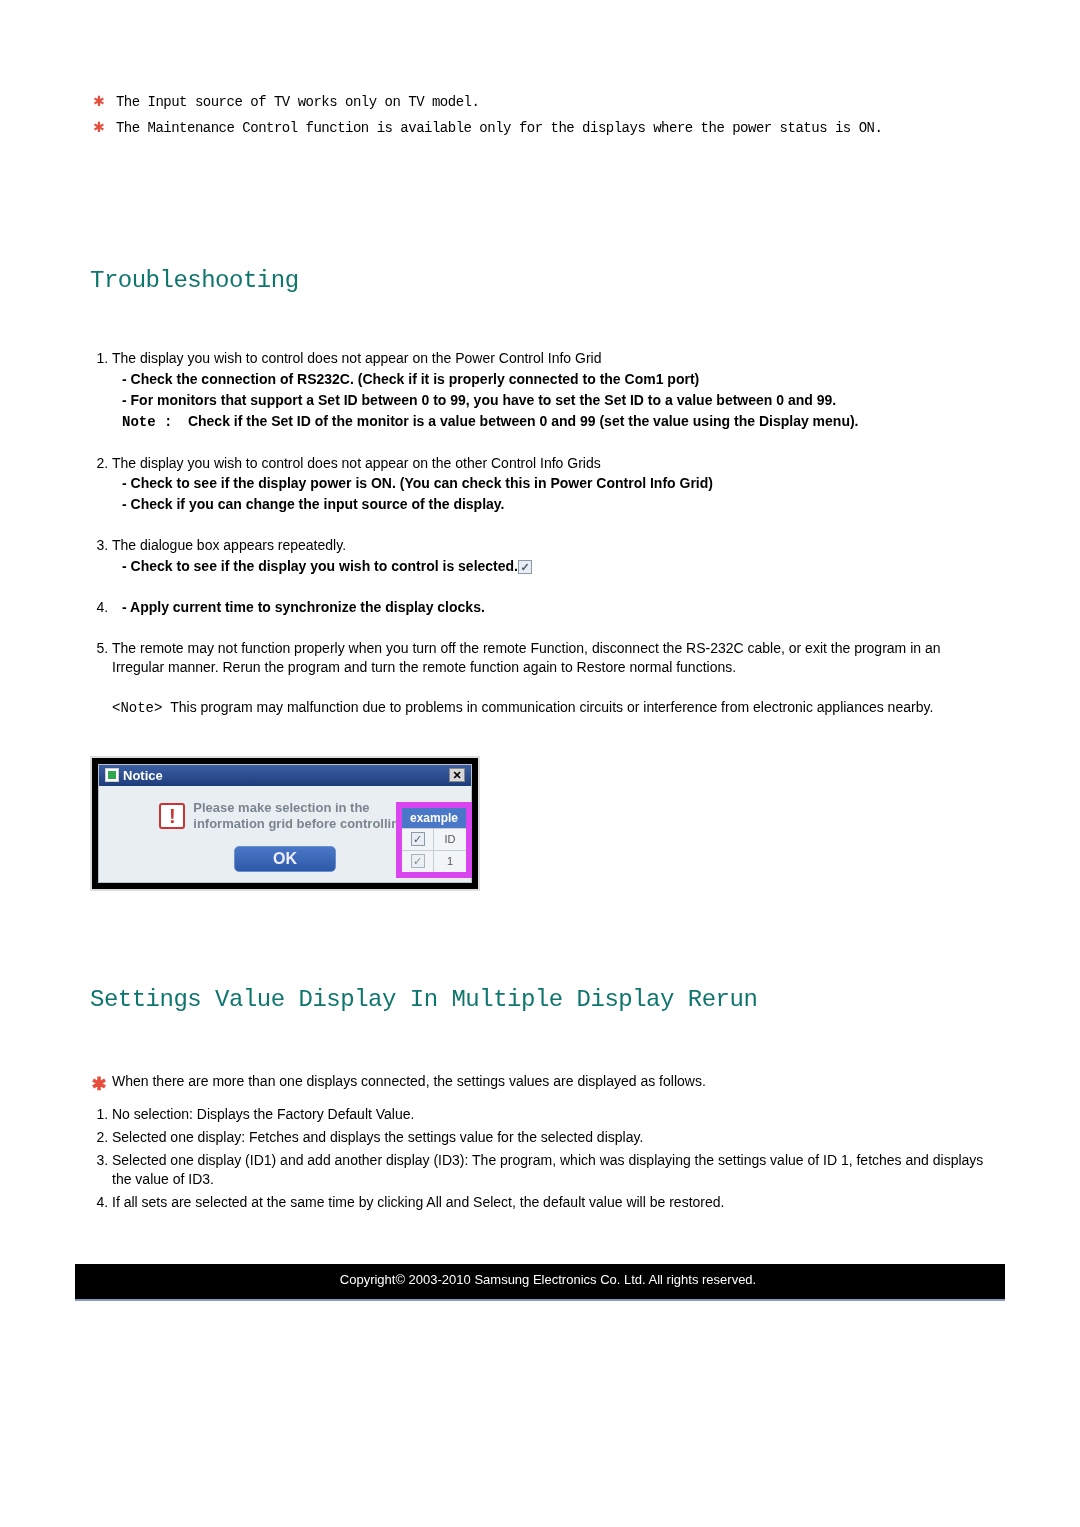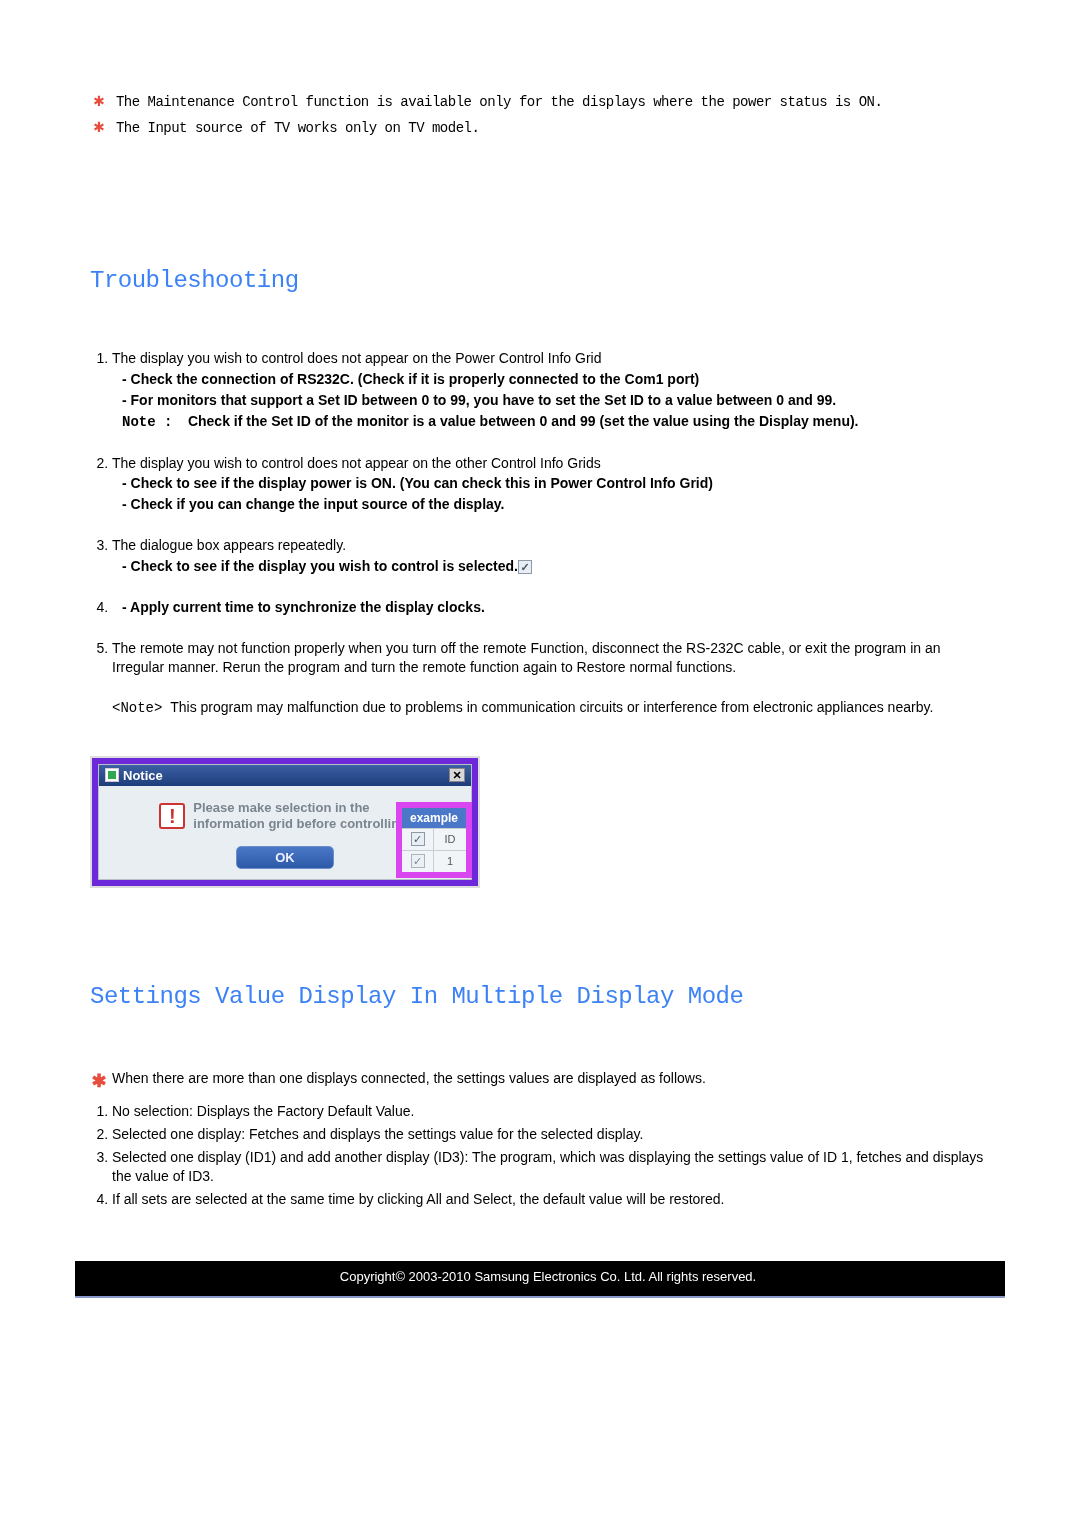--- a/index.html
+++ b/index.html
@@ -26,21 +26,21 @@
       color: #000;
       margin: 4px 0 4px 0;
       letter-spacing: -0.5px;
     }
     .note-line .text { font-family: "Courier New", monospace; }
     .note-block { margin-bottom: 130px; }
     h2.section {
       font-family: "Courier New", monospace;
       font-weight: normal;
       font-size: 24px;
-      color: #3b82f6;
+      color: #0f766e;
       margin-bottom: 55px;
       letter-spacing: -0.5px;
     }
     ol.ts {
       list-style: decimal;
       padding-left: 22px;
       font-size: 14px;
       color: #000;
     }
     ol.ts > li { margin-bottom: 22px; line-height: 1.35; }
@@ -60,21 +60,21 @@
     }
     .notice-figure {
       margin-top: 38px;
       margin-bottom: 95px;
       position: relative;
     }
     .notice-figure .frame {
       border: 2px solid #ddd;
       padding: 6px;
       width: 390px;
-      background: #6d28d9;
+      background: #000000;
       position: relative;
     }
     .notice-window {
       background: #e9eef3;
       border: 1px solid #b7c0c8;
     }
     .notice-title {
       background: linear-gradient(#3c5fa5, #1d3d7a);
       color: #fff;
       font-weight: bold;
@@ -123,21 +123,21 @@
       line-height: 22px; text-align: center;
       background: #fff;
     }
     .notice-ok {
       display: inline-block;
       background: linear-gradient(#4a77c7, #2c5aa8);
       color: #eef;
       padding: 3px 38px;
       border-radius: 5px;
       border: 1px solid #6a8fc9;
-      font-size: 13px;
+      font-size: 16px;
       font-weight: bold;
     }
     .example-box {
       position: absolute;
       right: 6px;
       top: 44px;
       width: 76px;
       border: 6px solid #d946ef;
     }
     .example-header {
@@ -189,25 +189,25 @@
     .note-prefix { display:inline-block; width:62px; font-family: "Courier New", monospace; }
     .inner-note { margin-top: 6px; }
     .five-note { padding-left: 0px; margin-top: 21px; }
   </style>
 </head>
 <body>
 
 <div class="note-block">
   <div class="note-line">
     <span class="star">✱</span>
-    <span class="text">The Maintenance Control function is available only for the displays where the power status is ON.</span>
+    <span class="text">The Input source of TV works only on TV model.</span>
   </div>
   <div class="note-line">
     <span class="star">✱</span>
-    <span class="text">The Input source of TV works only on TV model.</span>
+    <span class="text">The Maintenance Control function is available only for the displays where the power status is ON.</span>
   </div>
 </div>
 
 <h2 class="section">Troubleshooting</h2>
 
 <ol class="ts">
   <li>
     <span>The display you wish to control does not appear on the Power Control Info Grid</span>
     <div class="sub">
       <div>- <span>Check the connection of RS232C. (Check if it is properly connected to the Com1 port)</span></div>
@@ -282,21 +282,21 @@
       <div class="example-row">
         <div class="example-cell">
             <span class="checkbox" style="opacity:.7">✓</span>
           </div>
         <div class="example-cell">1</div>
       </div>
     </div>
   </div>
 </div>
 
-<h2 class="section" style="margin-bottom:60px">Settings Value Display In Multiple Display Mode</h2>
+<h2 class="section" style="margin-bottom:60px">Settings Value Display In Multiple Display Rerun</h2>
 
 <div class="sv-intro">
   <span class="star">✱</span>
   <span>When there are more than one displays connected, the settings values are displayed as follows.</span>
 </div>
 
 <ol class="sv">
   <li>No selection: Displays the Factory Default Value.</li>
   <li>Selected one display: Fetches and displays the settings value for the selected display.</li>
   <li>Selected one display (ID1) and add another display (ID3): The program, which was displaying the settings value of ID 1, fetches and displays the value of ID3.</li>

